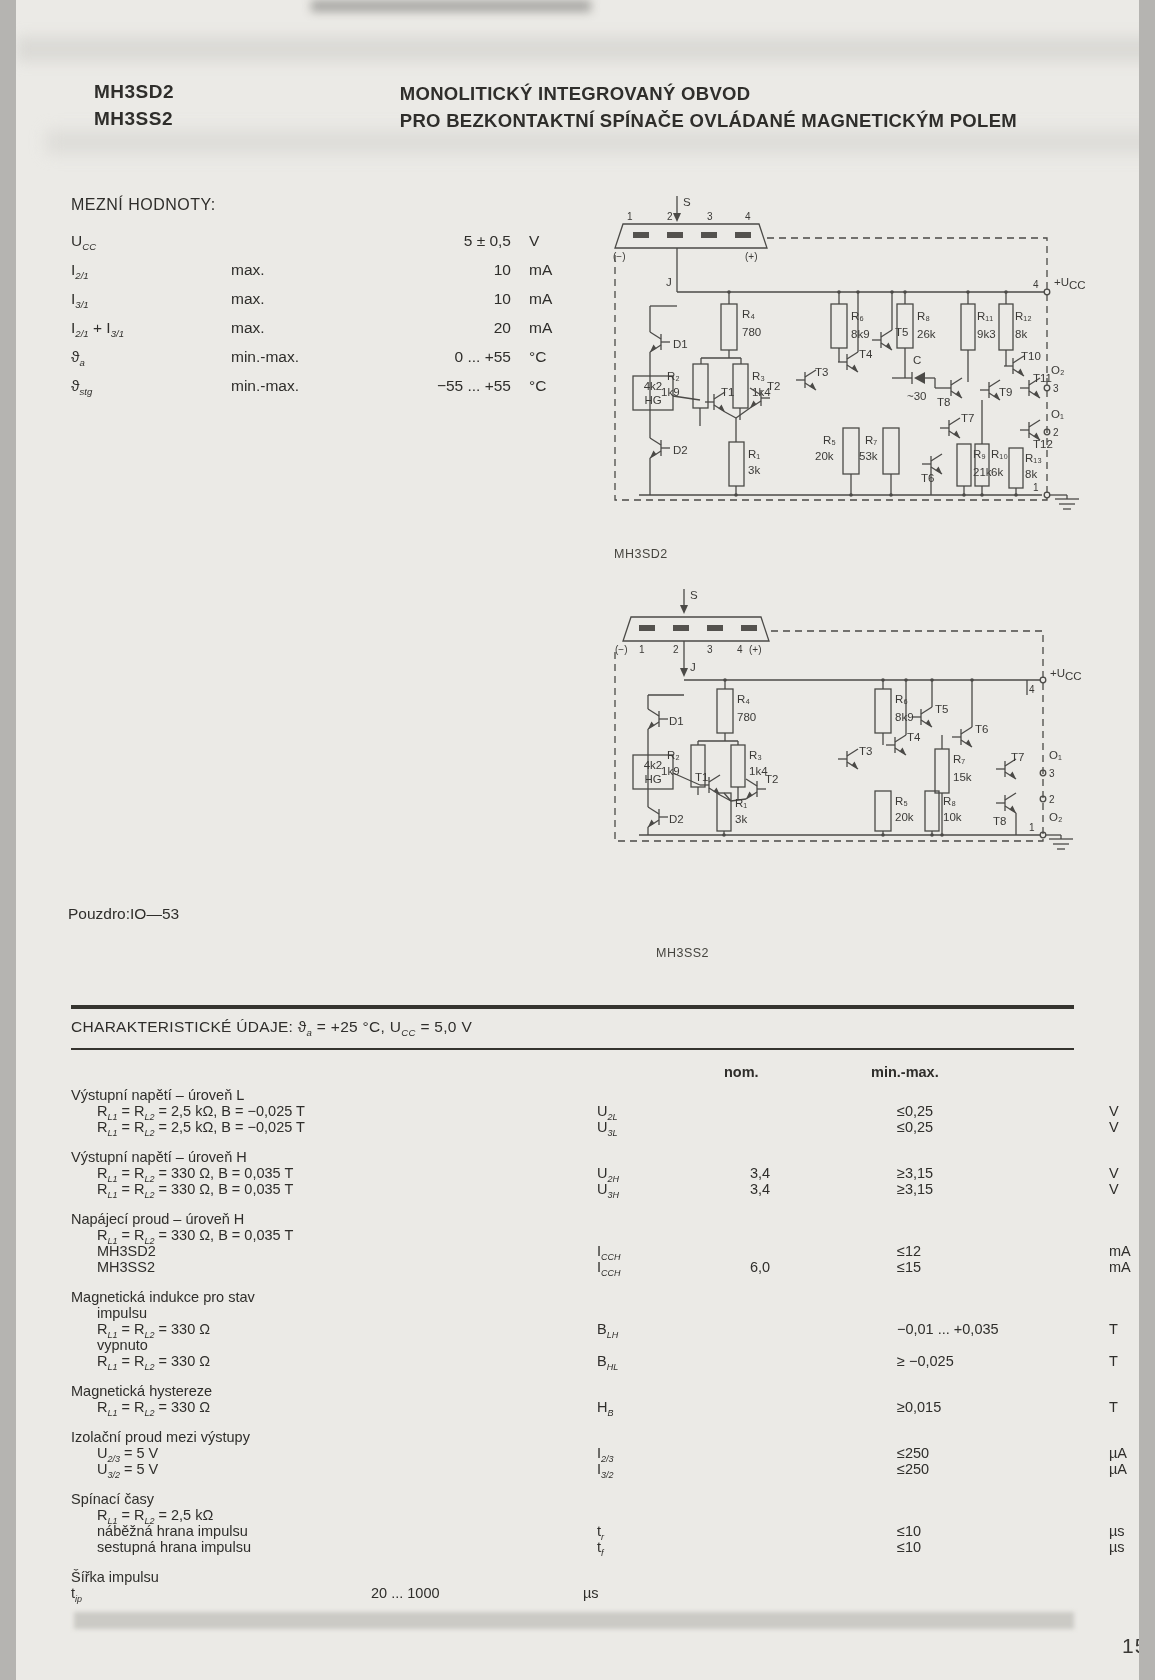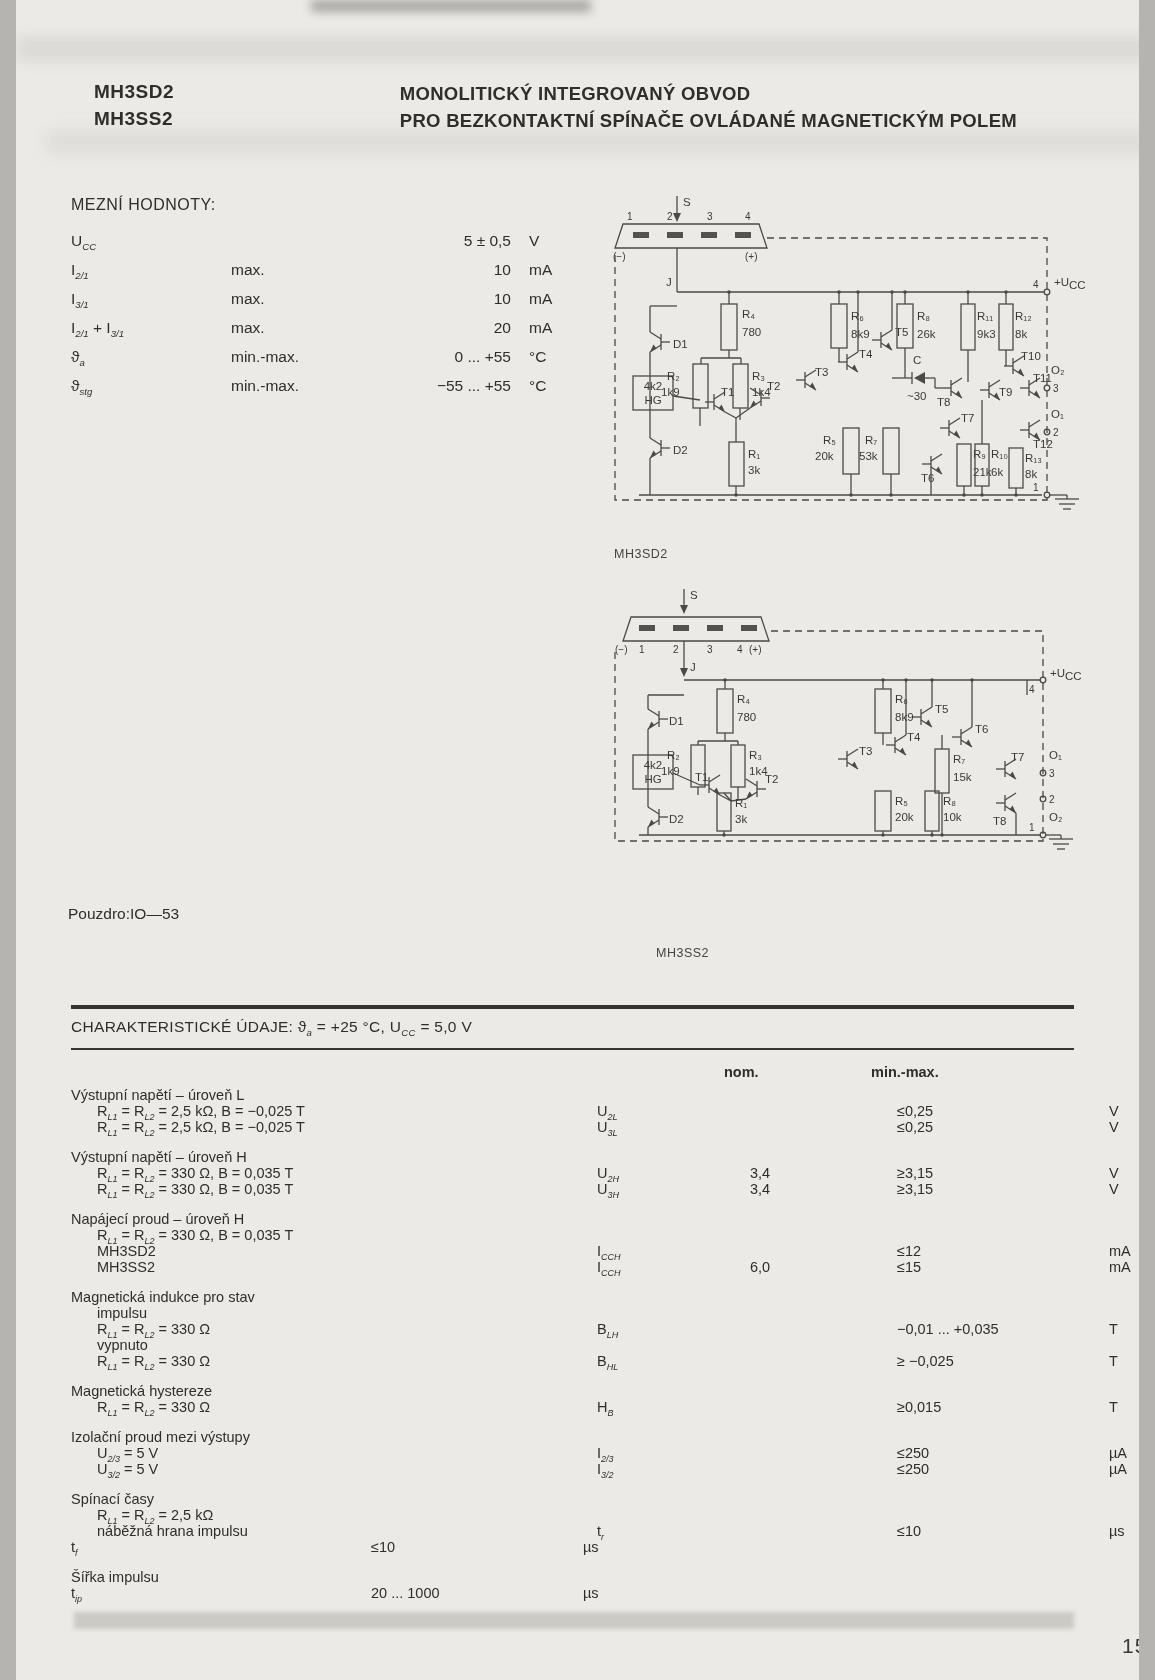--- a/index.html
+++ b/index.html
@@ -598,20 +598,21 @@
         <div class="c-unit"></div>
       </div>
     <div class="crow ind">
         <div class="c-desc"><span>náběžná hrana impulsu</span></div>
         <div class="c-sym"><span>t</span><sub>r</sub></div>
         <div class="c-nom"></div>
         <div class="c-mm">≤10</div>
         <div class="c-unit">µs</div>
       </div>
     <div class="crow ind">
+        <div class="c-desc"><span>sestupná hrana impulsu</span></div>
         <div class="c-sym"><span>t</span><sub>f</sub></div>
         <div class="c-nom"></div>
         <div class="c-mm">≤10</div>
         <div class="c-unit">µs</div>
       </div>
     <div class="crow head">
         <div class="c-desc"><span>Šířka impulsu</span></div>
         <div class="c-sym"></div>
         <div class="c-nom"></div>
         <div class="c-mm"></div>

